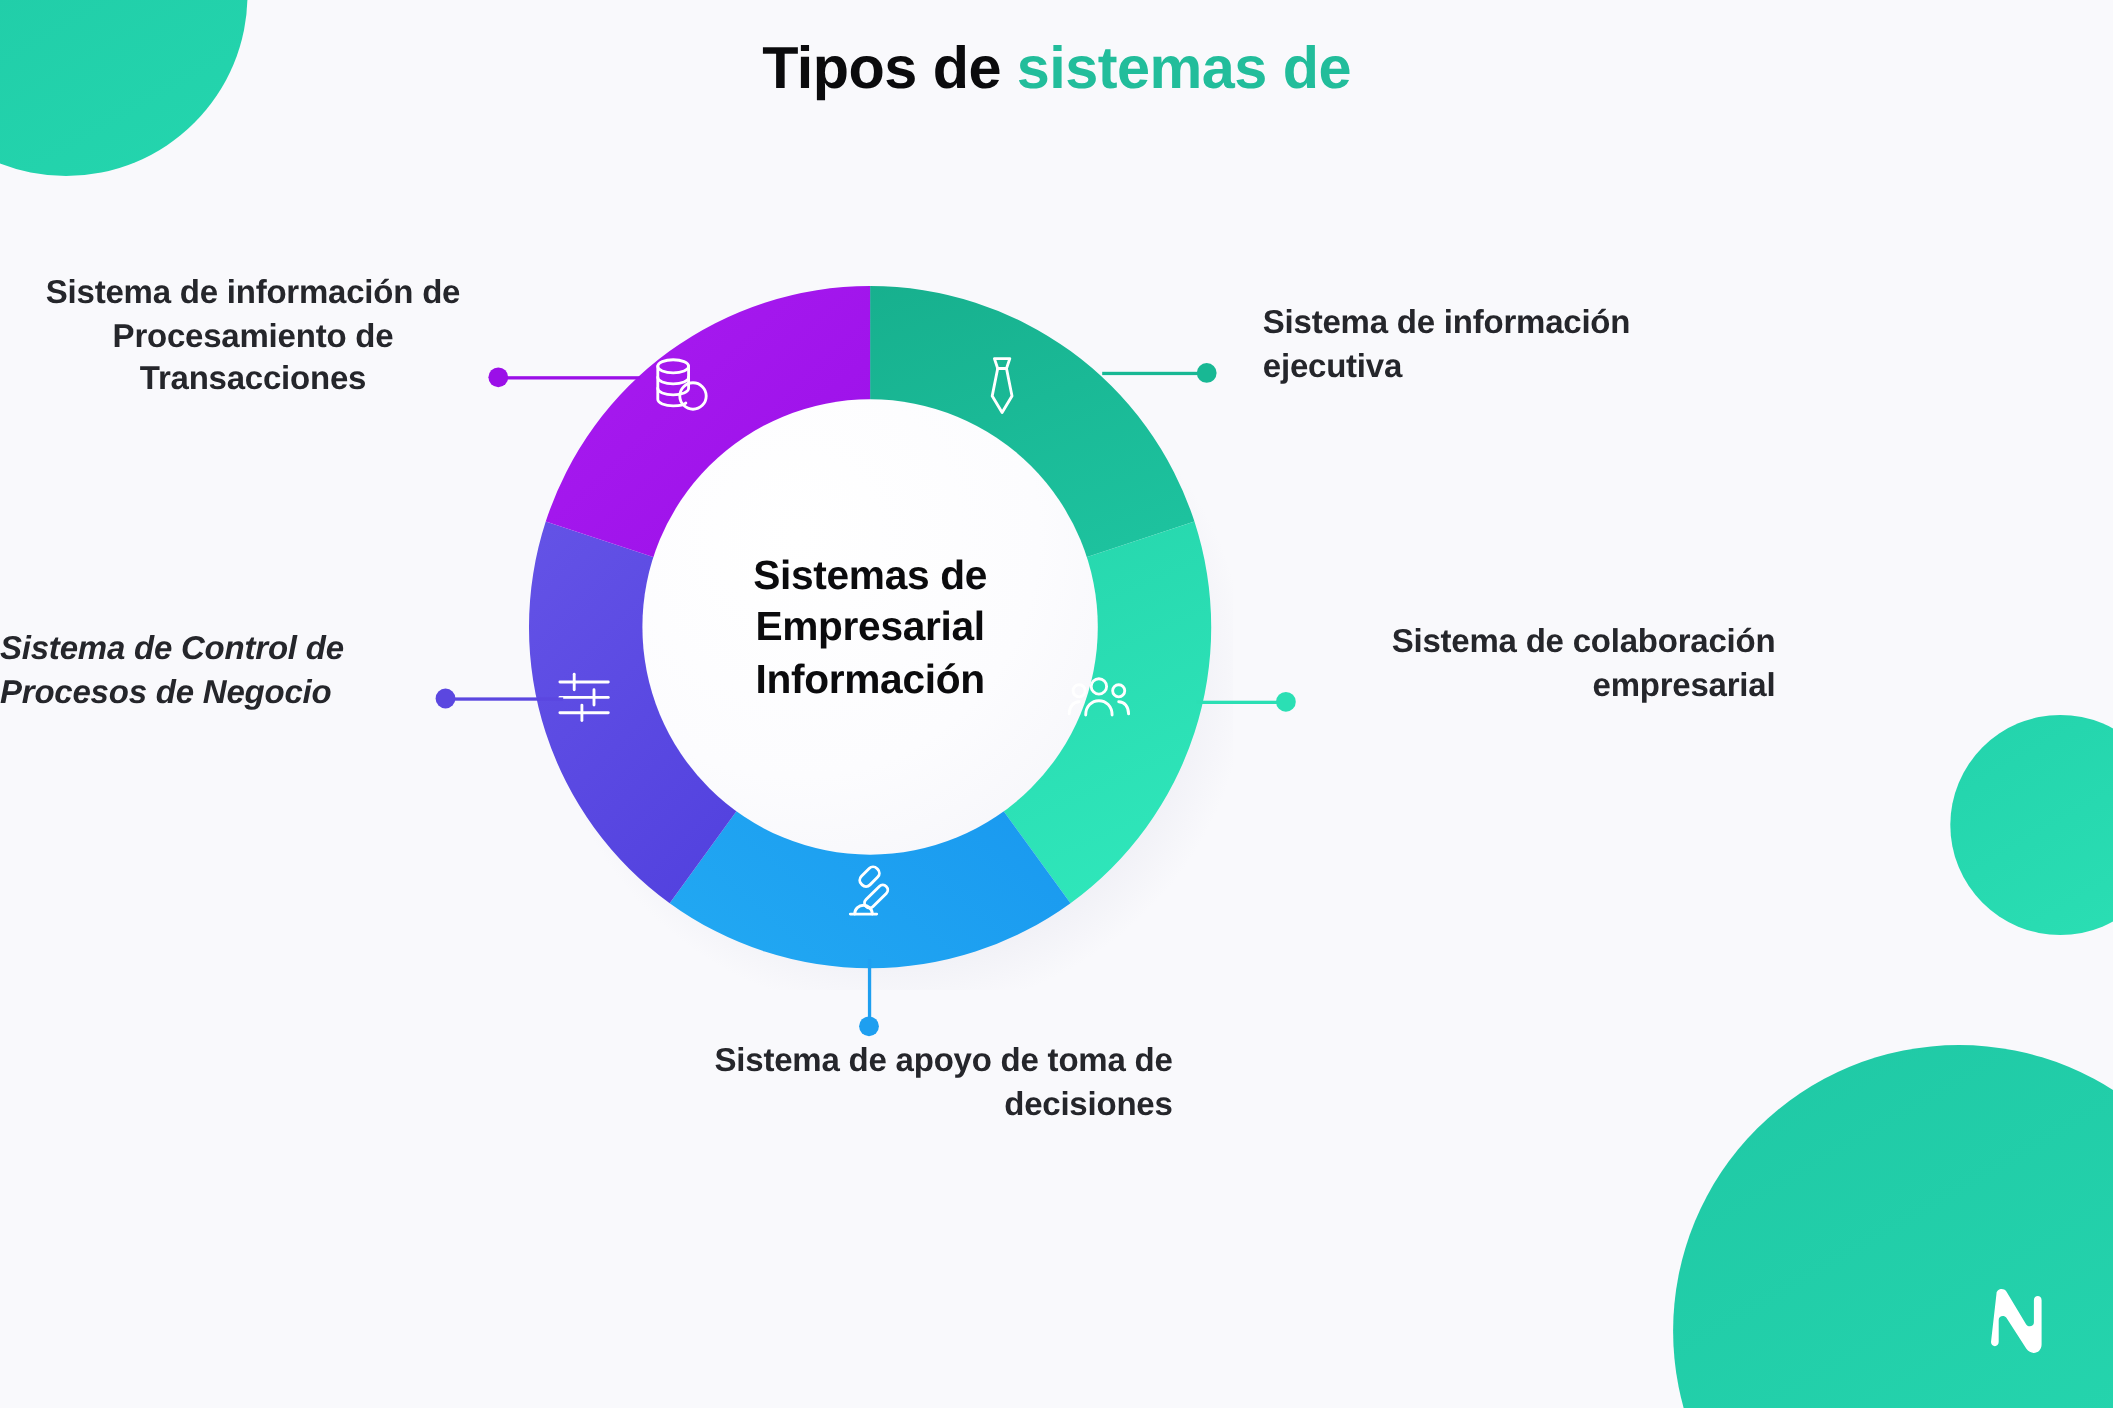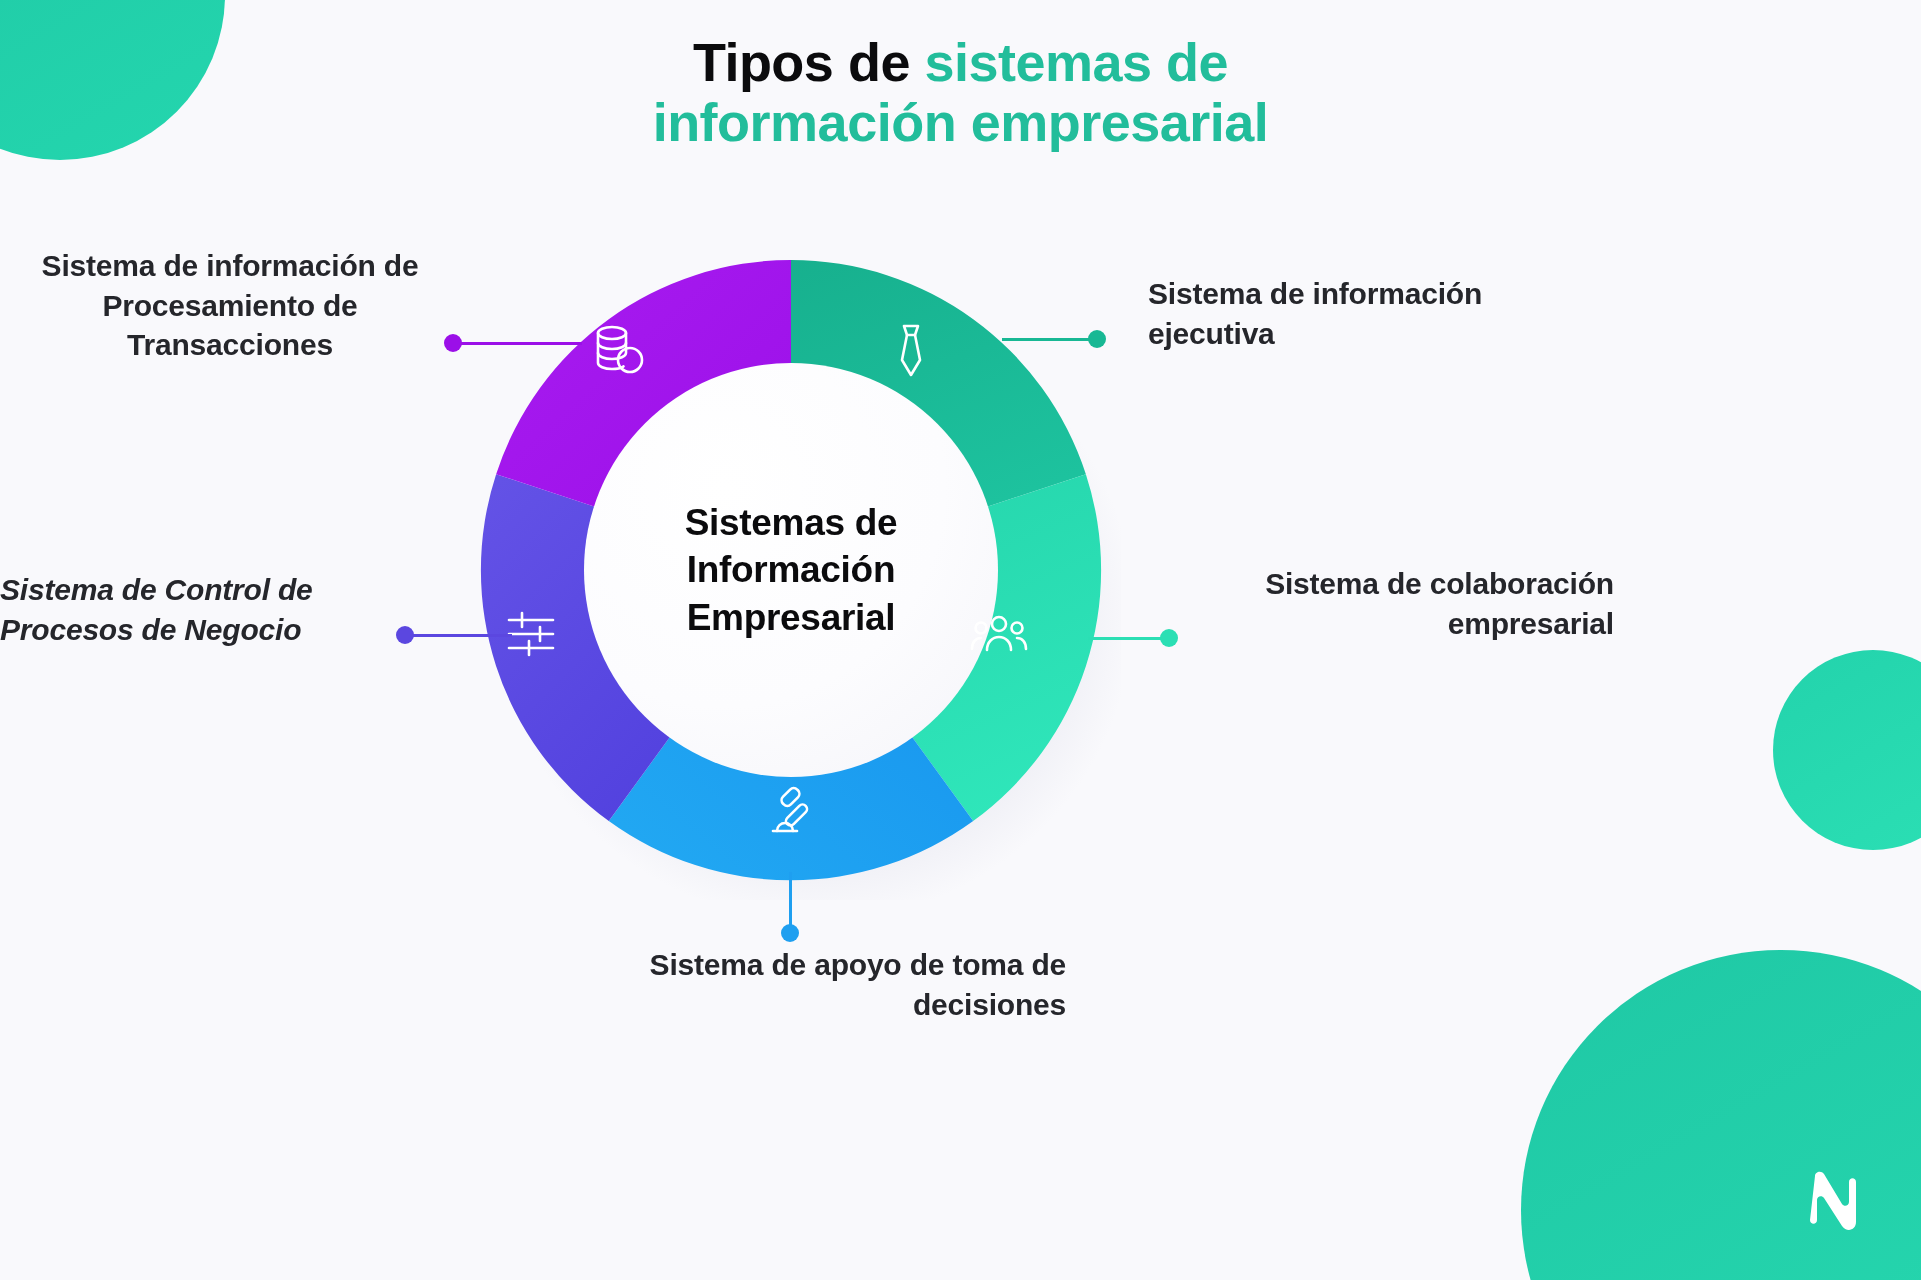--- a/index.html
+++ b/index.html
@@ -168,21 +168,20 @@
     <path d="M22 16 C22 12 28 10 31 14 L49 44 C51 47 56 46 56 42 L56 22
              C56 17 63 17 63 22 L63 62 C63 70 54 73 49 66 L31 38
              C29 35 24 36 24 40 L24 60 C24 65 17 65 17 60 Z" fill="#FFFFFF"></path>
   </svg>
 </div>
 
 <div id="title-block">
   <div>
     <span class="t-dark">Tipos de </span><span class="t-teal">sistemas de</span>
   </div>
-  <div class="t-teal">información empresarial</div>
 </div>
 
 <div id="donut-wrap">
   <svg id="donut-svg" viewBox="0 0 660 660">
     <defs>
       <linearGradient id="g-eis" x1="0" y1="0" x2="0.4" y2="1">
         <stop offset="0%" stop-color="#17B08E"></stop>
         <stop offset="100%" stop-color="#1DC29E"></stop>
       </linearGradient>
       <linearGradient id="g-col" x1="0.2" y1="0" x2="0.5" y2="1">
@@ -221,22 +220,22 @@
     <path d="M147.81 581.06 A310 310 0 0 1 35.13 234.18 L222.20 295.95
              A123 123 0 0 0 257.99 429.40 Z" fill="url(#g-bpc)"></path>
 
     <path d="M35.13 234.18 A310 310 0 0 1 330 20 L330 207
              A123 123 0 0 0 222.20 295.95 Z" fill="url(#g-tps)"></path>
   </svg>
 
   <div id="donut-center">
     <div id="center-text">
       <div>Sistemas de</div>
+      <div>Empresarial</div>
       <div>Información</div>
-      <div>Empresarial</div>
     </div>
   </div>
 
   <div class="seg-icon" id="icon-tie">
     <svg viewBox="0 0 64 64" fill="none" stroke="#FFFFFF" stroke-width="2.6" stroke-linecap="round" stroke-linejoin="round">
       <path d="M25 8 h14 l-3 9 h-8 z"></path>
       <path d="M28 17 l-5 25 l9 15 l9 -15 l-5 -25"></path>
     </svg>
   </div>
 

